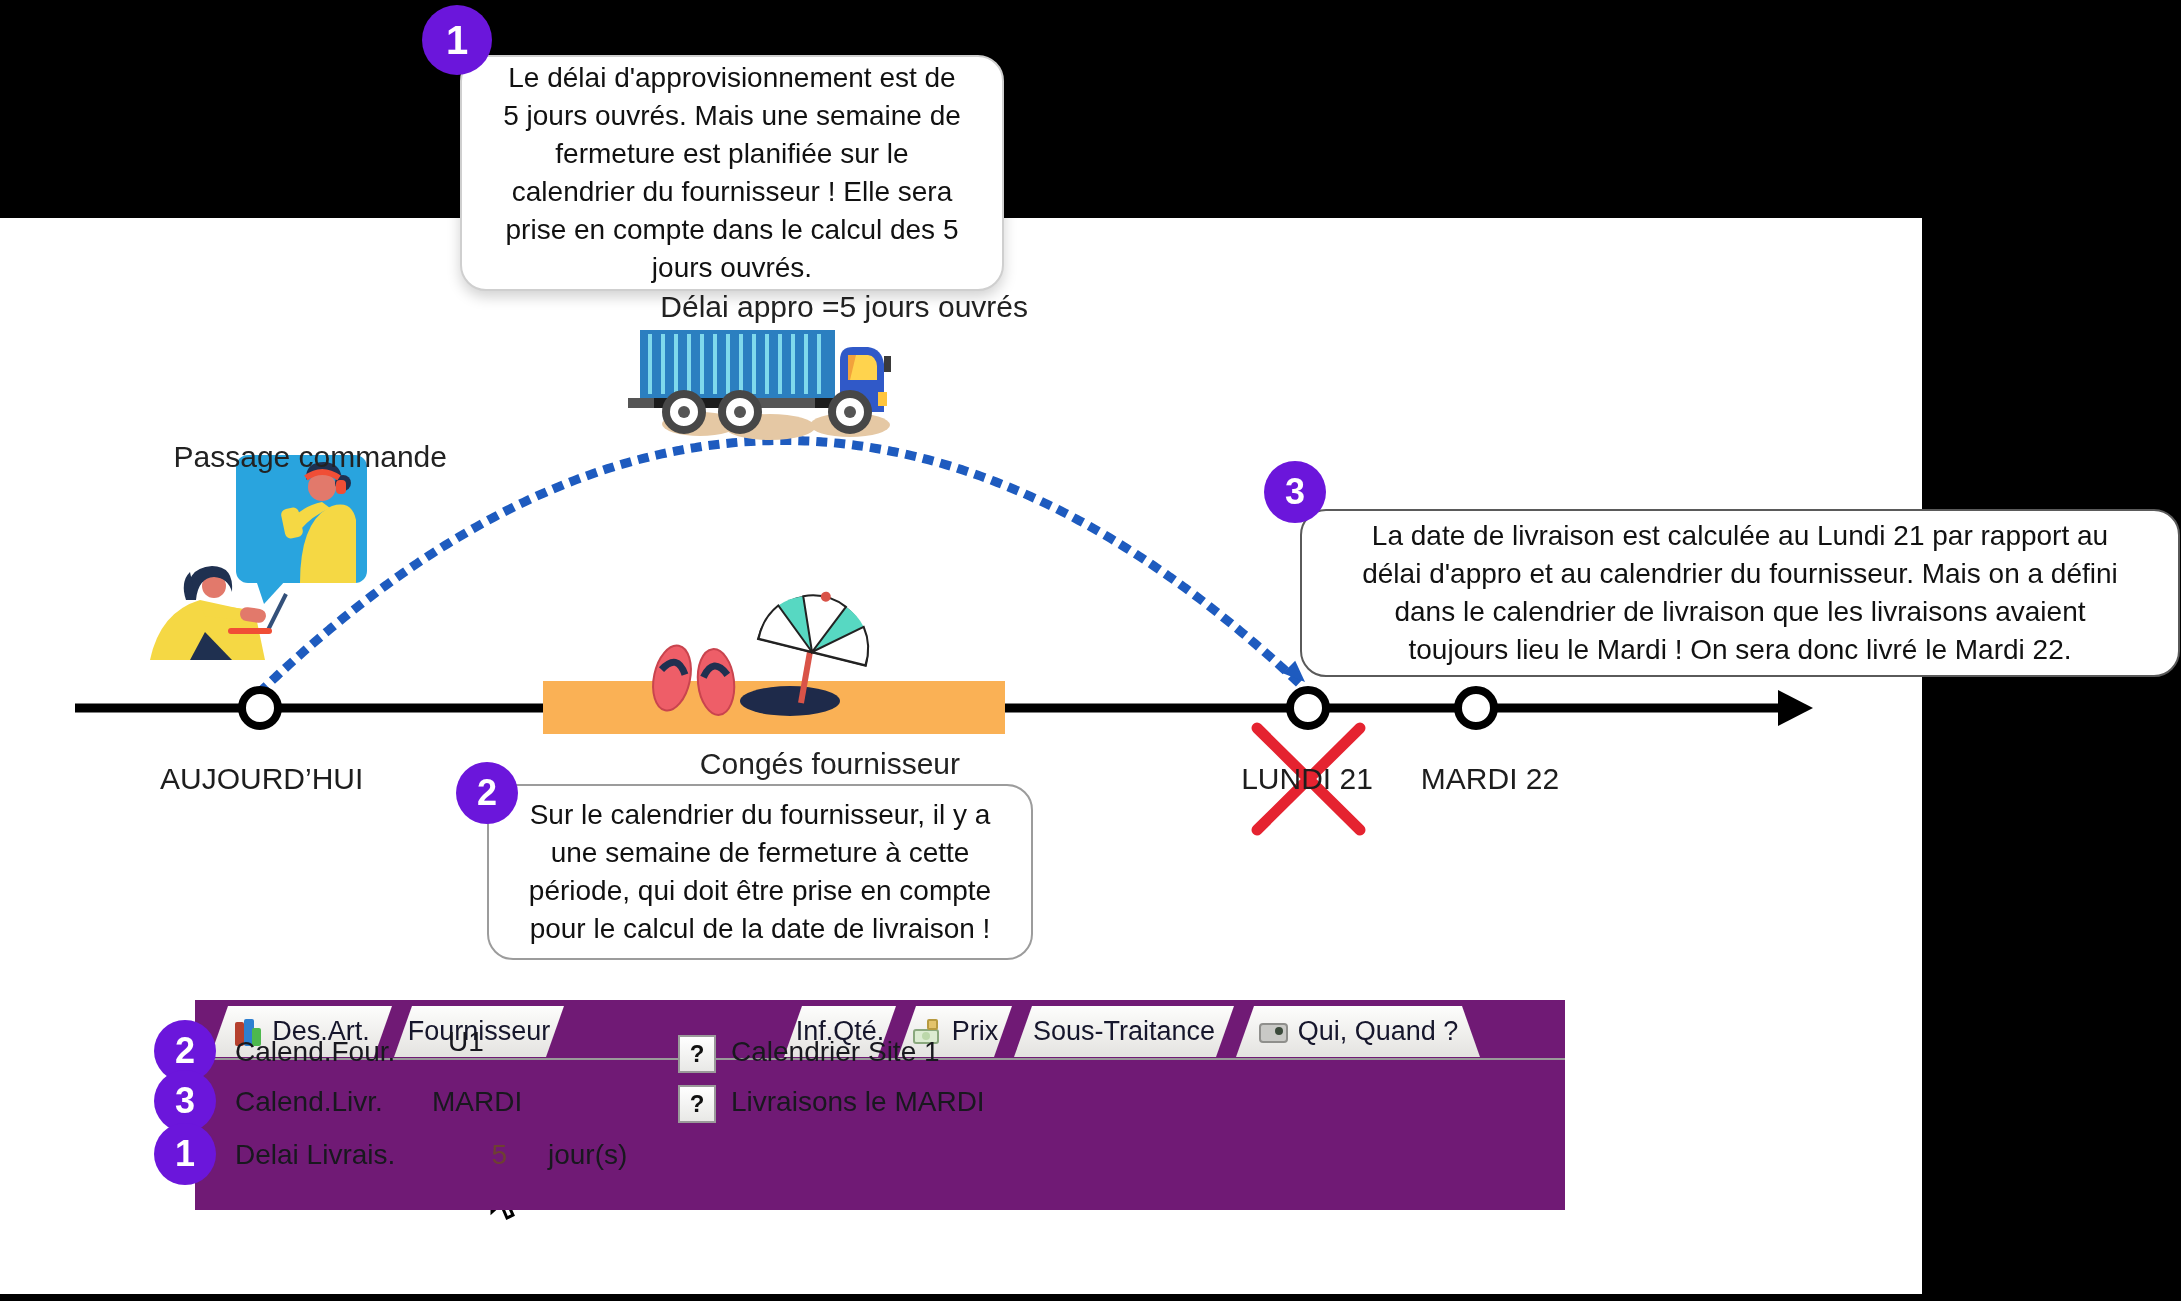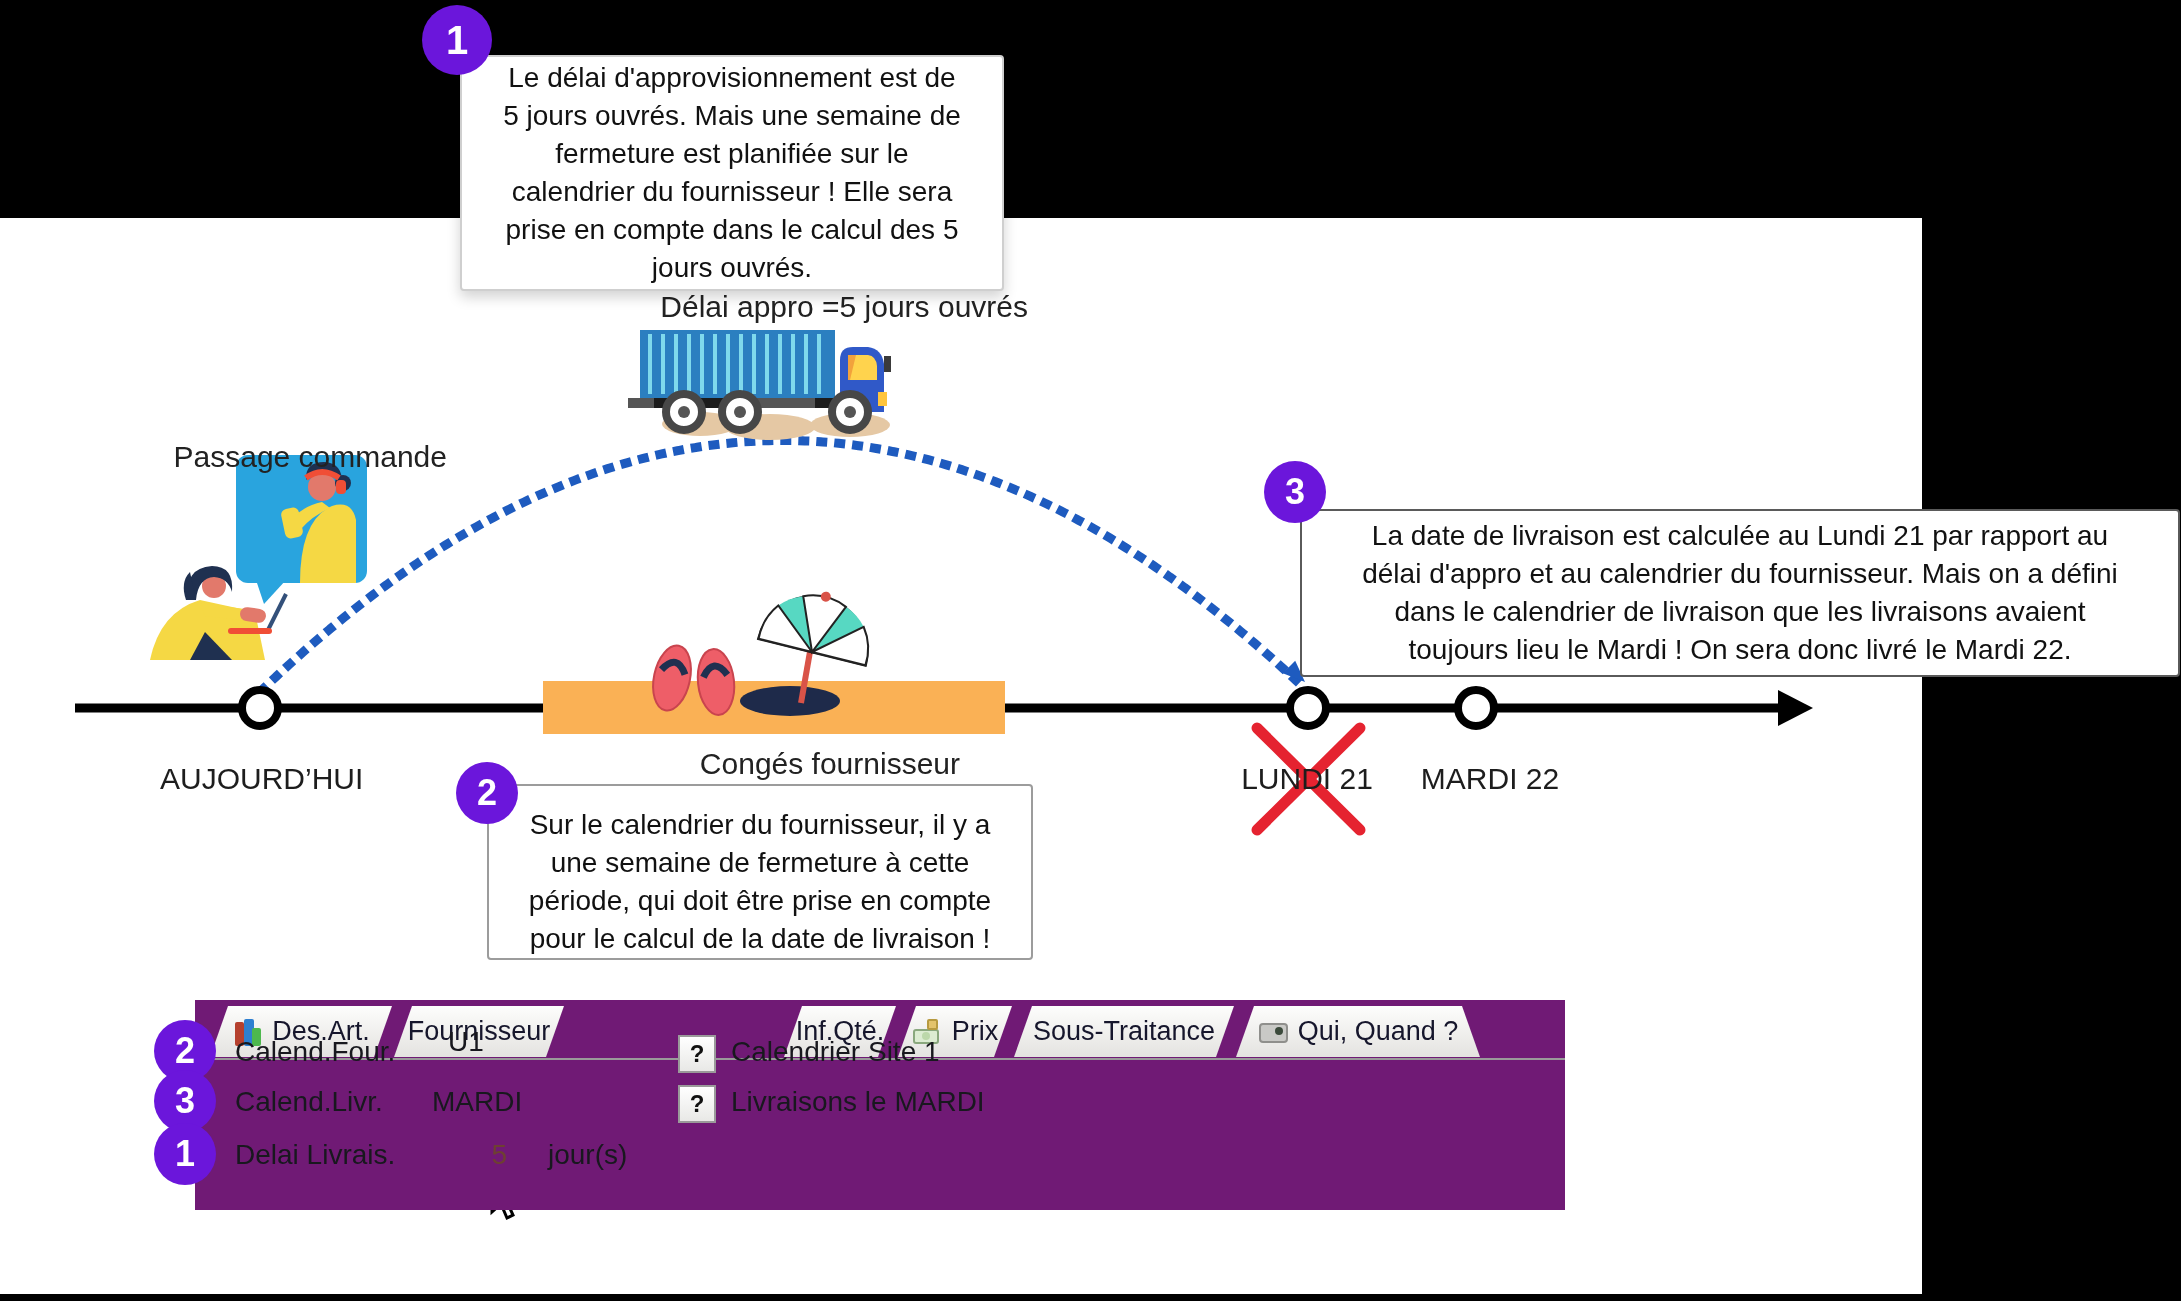--- a/index.html
+++ b/index.html
@@ -6,26 +6,26 @@
   #stage{position:relative;width:2181px;height:1301px;background:#ffffff;overflow:hidden;
          font-family:"Liberation Sans",sans-serif;color:#1b1b1b;}
   .abs{position:absolute;}
 
   
   .band-top{left:0;top:0;width:2181px;height:218px;background:#000;z-index:1;}
   .band-right{left:1922px;top:0;width:259px;height:1301px;background:#000;z-index:1;}
   .band-bottom{left:0;top:1294px;width:2181px;height:7px;background:#000;z-index:1;}
 
   
-  .bubble{background:#fff;border-radius:4px;z-index:6;
+  .bubble{background:#fff;border-radius:26px;z-index:6;
           display:flex;align-items:center;justify-content:center;text-align:center;}
   .bubble-text{white-space:pre-line;font-size:28px;line-height:38px;color:#111;}
   .bubble1{left:460px;top:55px;width:540px;height:232px;border:2px solid #cfcfcf;
            box-shadow:0 6px 14px rgba(0,0,0,.18);}
-  .bubble2{left:487px;top:784px;width:542px;height:172px;border:2px solid #9c9c9c;align-items:flex-end;}
+  .bubble2{left:487px;top:784px;width:542px;height:172px;border:2px solid #9c9c9c;}
   .bubble3{left:1300px;top:509px;width:876px;height:164px;border:2px solid #5a5a5a;}
 
   
   .badge{border-radius:50%;background:#6B16DB;color:#fff;font-weight:bold;z-index:8;
          display:flex;align-items:center;justify-content:center;}
   .badge-lg{width:70px;height:70px;font-size:40px;}
   .badge-sm{width:62px;height:62px;font-size:36px;}
 
   
   .scene-label{font-size:30px;color:#222;z-index:5;text-align:right;}

